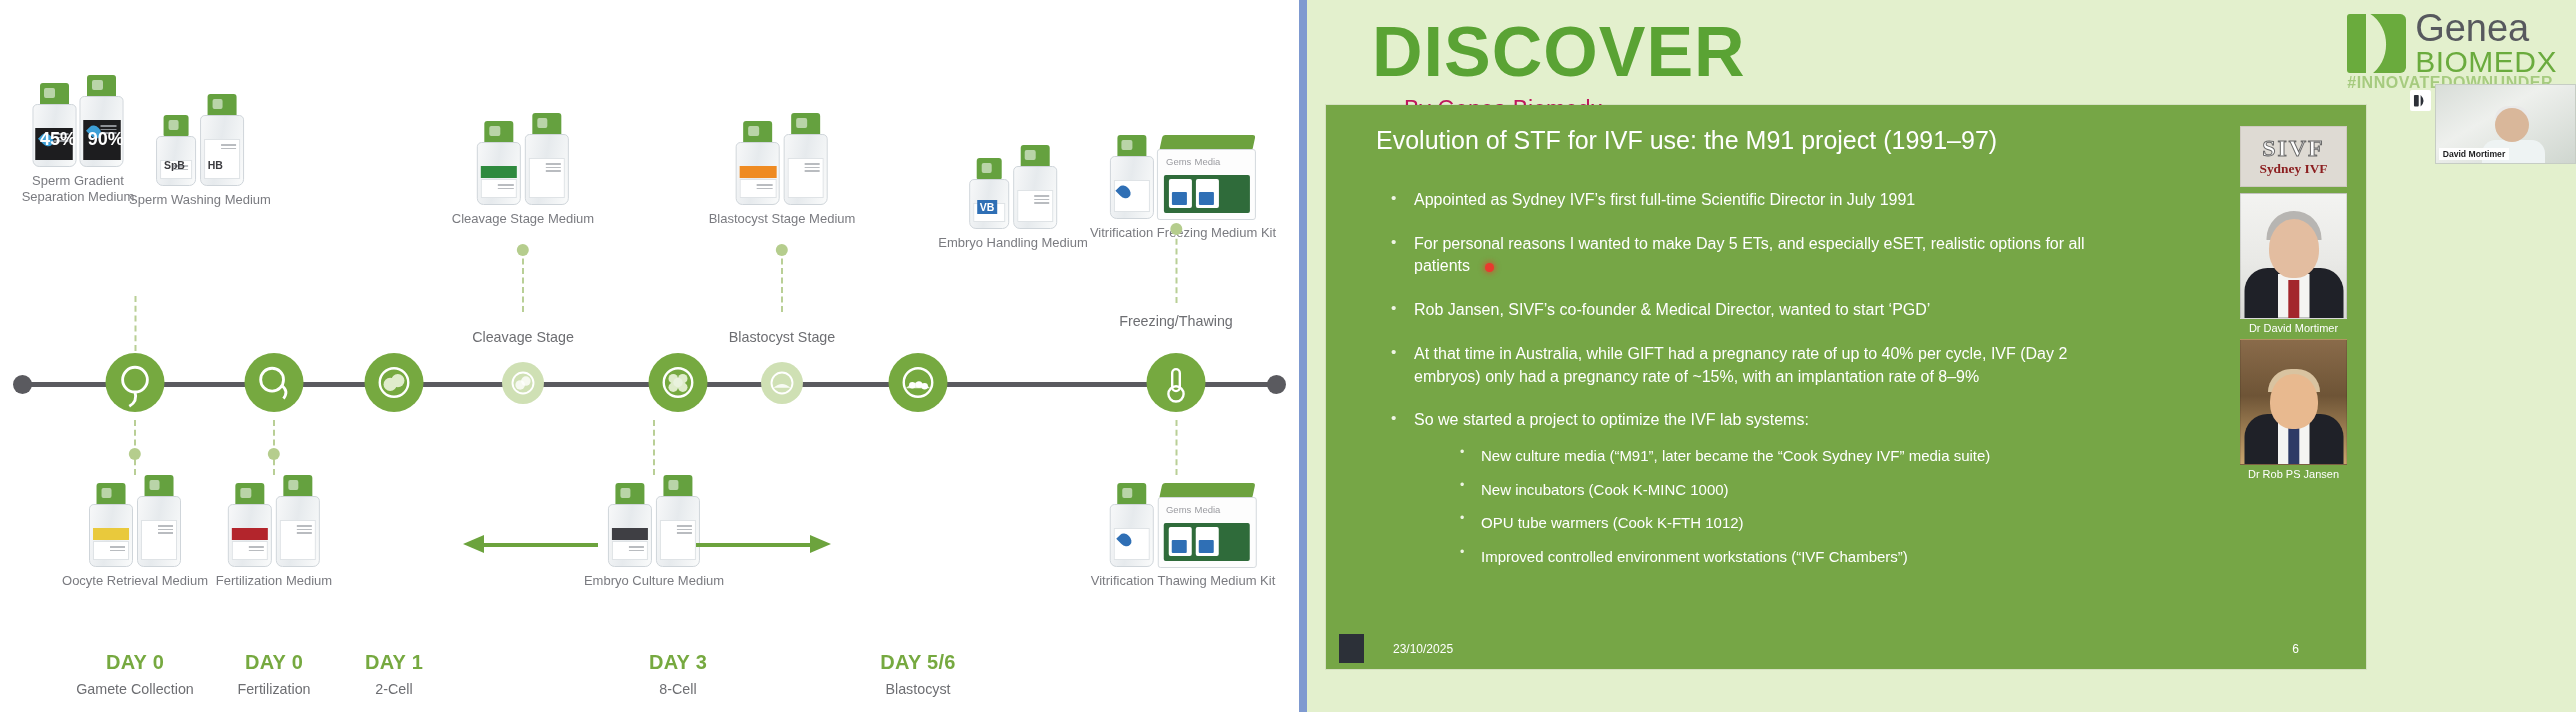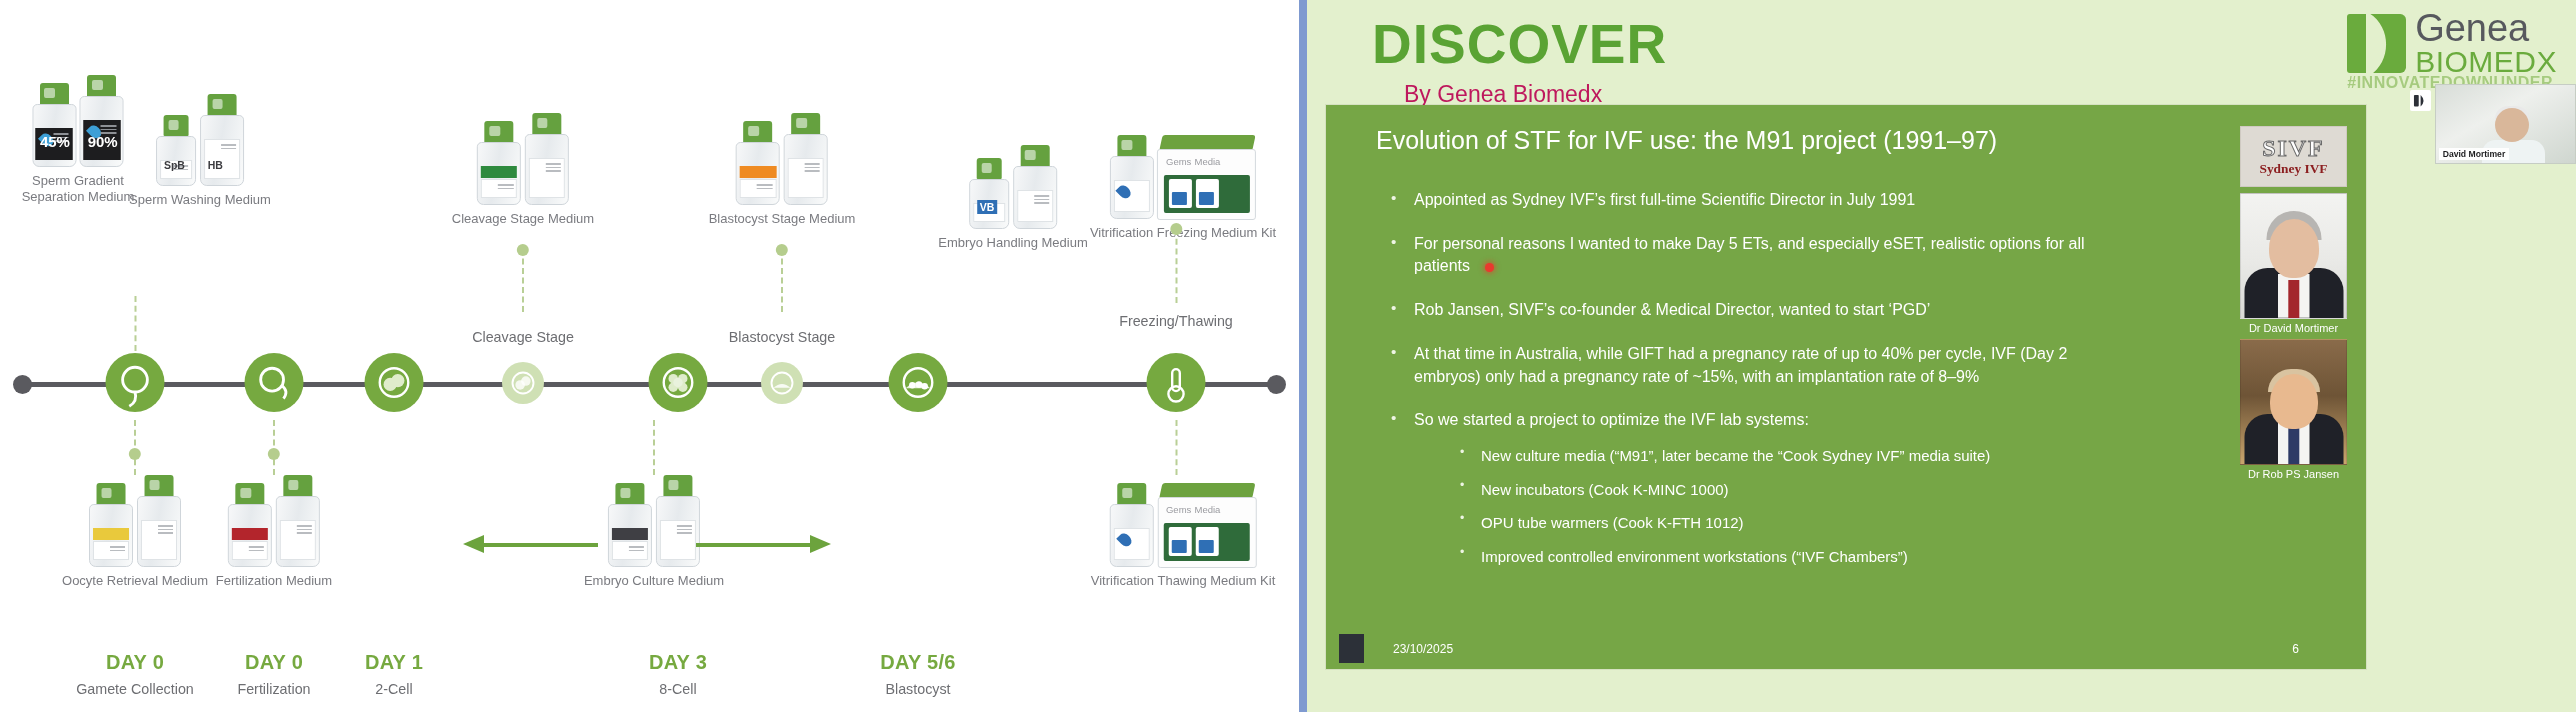--- a/index.html
+++ b/index.html
@@ -51,21 +51,21 @@
   .bottle .cap::after { content:""; position:absolute; left:4.8px; top:4.8px;
                         width:10.5px; height:10.5px; background:#ffffff; opacity:.55;
                         border-radius:1.9px; }
   .bottle .body { position:absolute; top:21px; left:0; width:44px; height:63px;
                   background:linear-gradient(100deg,#f7f8f9 0%,#e6eaed 45%,#fafbfb 100%);
                   border:1px solid #cfd5da; border-radius:4.8px 4.8px 6.7px 6.7px; overflow:hidden; }
   .bottle .lbl { position:absolute; left:2.9px; right:2.9px; bottom:5.7px; top:23px;
                  background:#ffffff; border:1px solid #dfe3e6; }
   .bottle .lbl.dark { background:#1d1d1f; border-color:#1d1d1f; }
   .bottle .lbl .pct { position:absolute; left:2.9px; bottom:9.5px; color:#ffffff;
-                      font-size:15px; font-weight:bold; }
+                      font-size:18px; font-weight:bold; }
   .bottle .lbl .tag { position:absolute; left:2.9px; bottom:7.6px; font-size:10.5px;
                       font-weight:bold; color:#3c3c40; }
   .bottle .lbl .drop { position:absolute; left:4.8px; top:3.8px; width:10.5px; height:14.3px;
                        background:#3d9fd6; border-radius:0 60% 60% 60%;
                        transform:rotate(-45deg); }
   .bottle .lbl .lines { position:absolute; right:2.9px; top:3.8px; width:15.3px; }
   .bottle .lbl .lines i { display:block; height:1.9px; background:#b9bcc0; margin-bottom:1.9px; }
   .bottle .lbl.dark .lines i { background:#8d9095; }
   .bottle .band { position:absolute; left:2.9px; right:2.9px; top:23px; height:12.4px; }
   .bottle .band.green  { background:#2e8a3e; }
@@ -105,21 +105,21 @@
 
   
   .glyph { width:100%; height:100%; display:block; }
 
   
   #right-panel { position:absolute; left:1299px; top:0; width:1277px; height:713px;
                  background:#e3f0cd; }
   #slide-edge { position:absolute; left:0; top:0; width:7.6px; height:713px; background:#7f9ad0; }
 
   .discover { position:absolute; left:73px; top:17px; }
-  .discover .d1 { font-size:55px; font-weight:bold; color:#5aa334; letter-spacing:1px;
+  .discover .d1 { font-size:70px; font-weight:bold; color:#5aa334; letter-spacing:1px;
                   line-height:1; }
   .discover .d2 { font-size:23px; color:#be185d; margin-top:8.6px; margin-left:32px; }
 
   .genea-logo { position:absolute; right:19px; top:9.5px; display:flex;
                 align-items:center; gap:9.5px; }
   .genea-mark { position:relative; width:59px; height:59px; }
   .genea-mark .bar { position:absolute; left:0; top:0; width:19px; height:59px;
                      background:#6aab3d; border-radius:2.9px 0 0 2.9px; }
   .genea-mark .curve { position:absolute; left:23px; top:0; width:36px; height:59px;
                        background:#6aab3d; border-radius:0 5.7px 5.7px 0;

